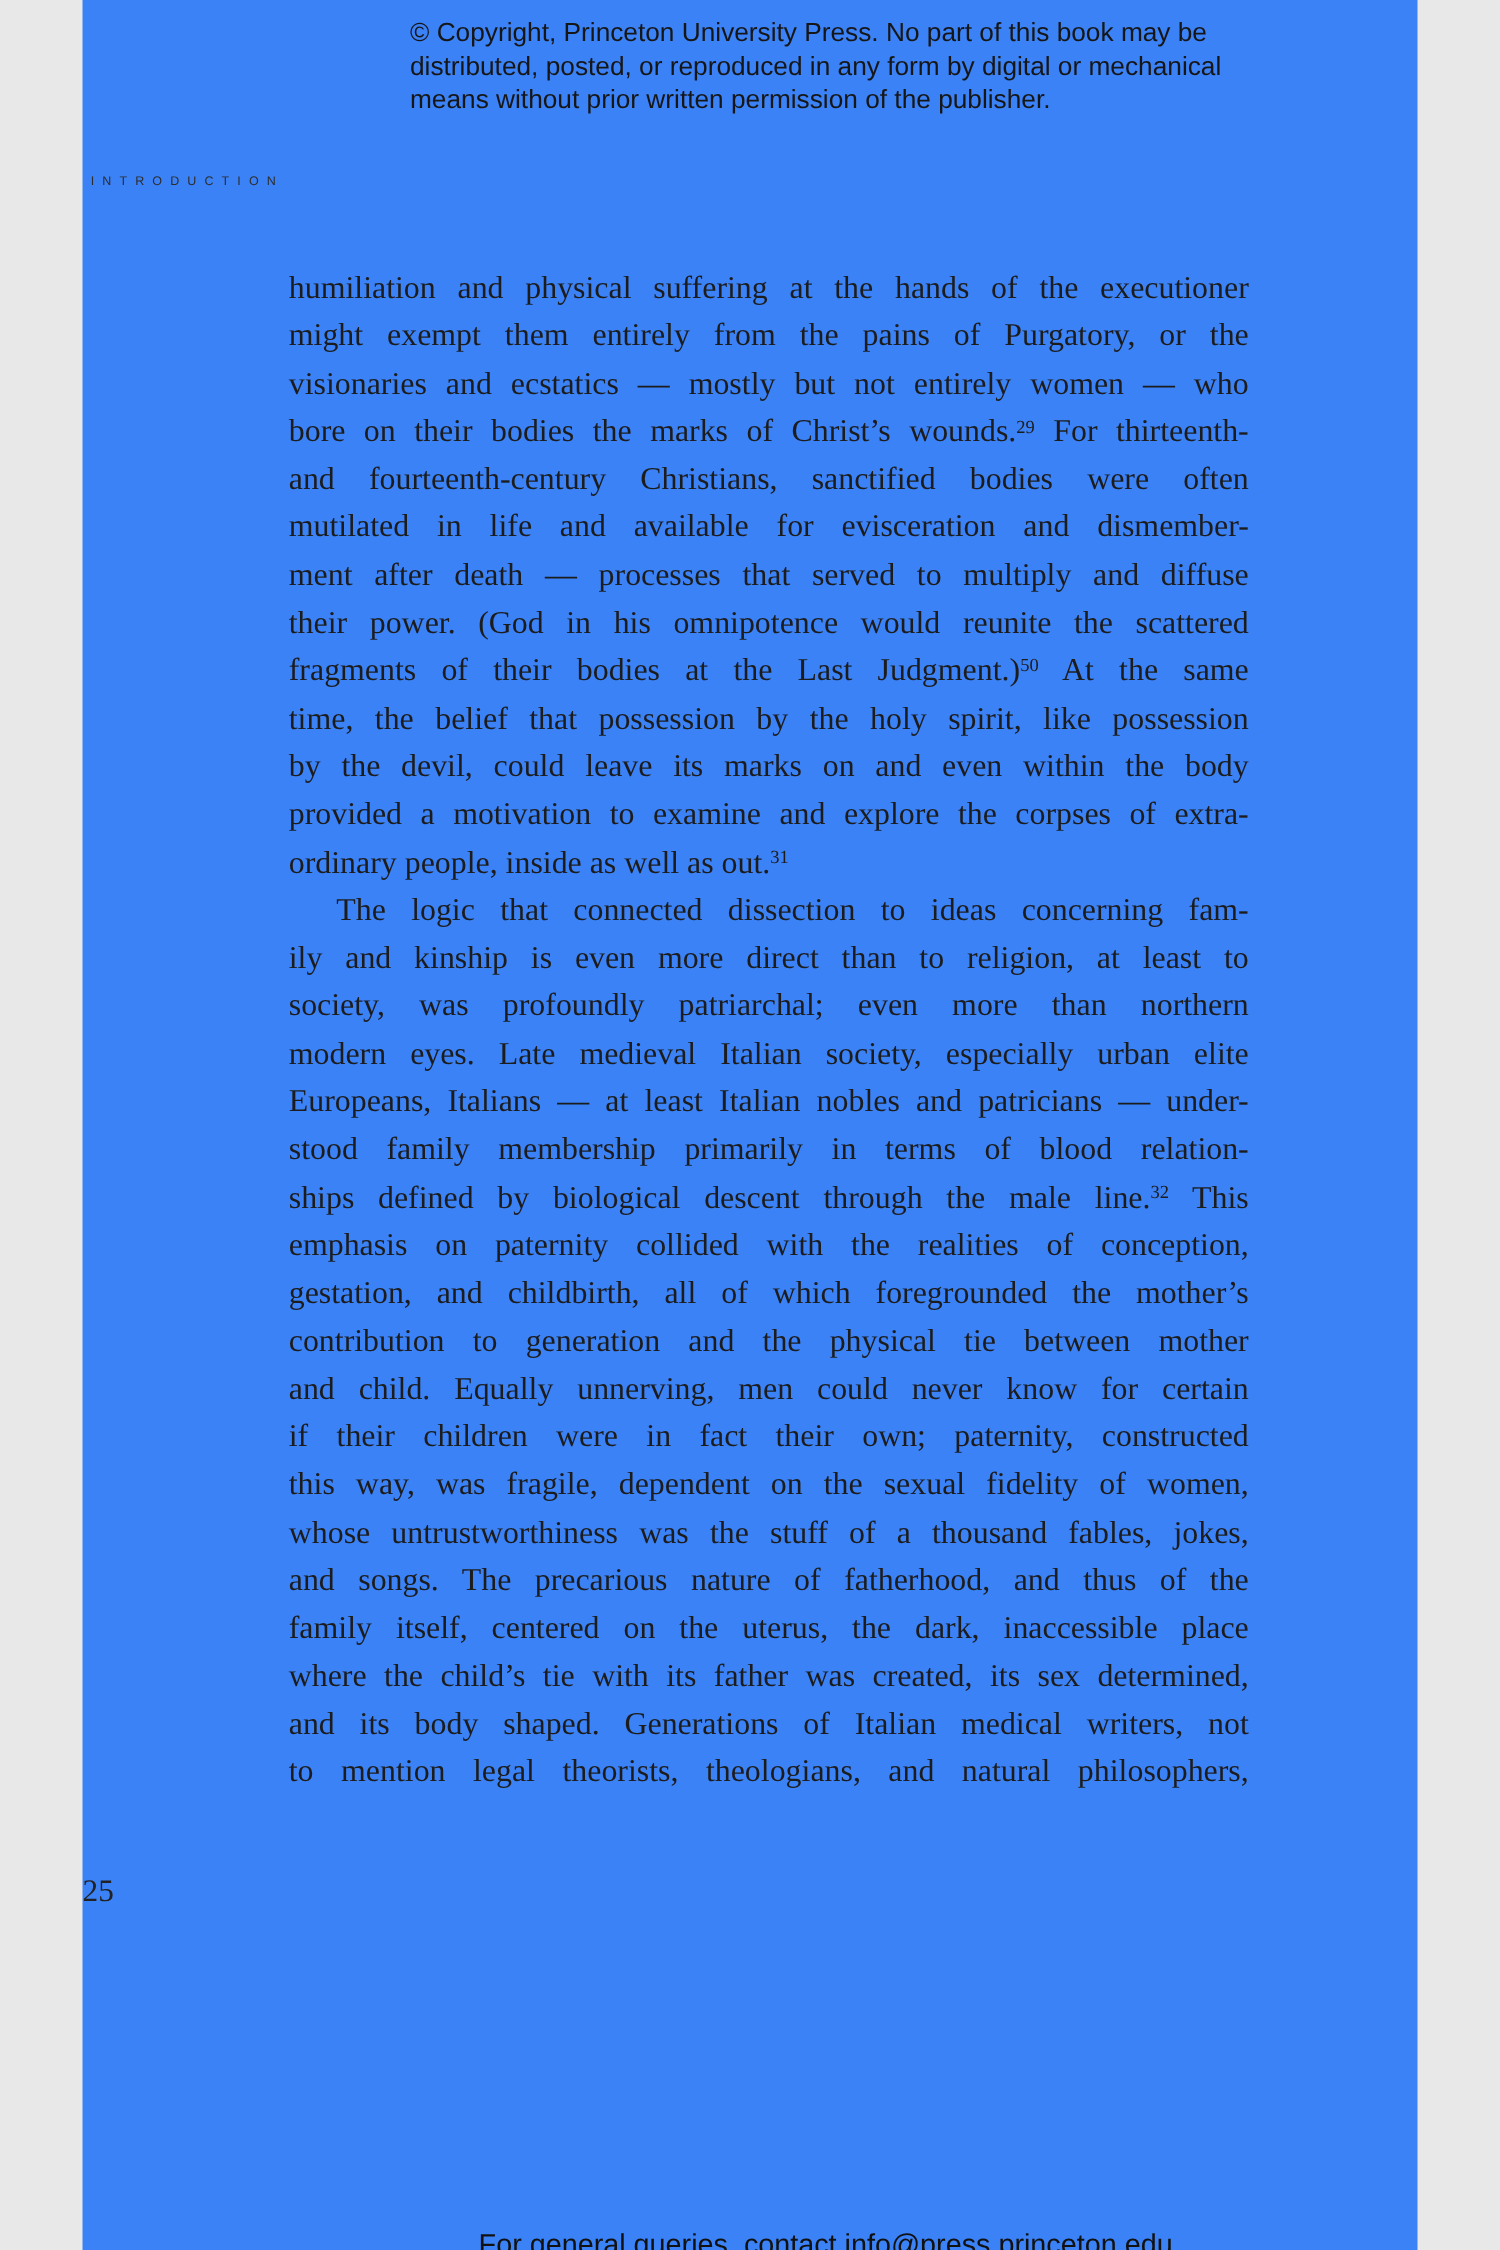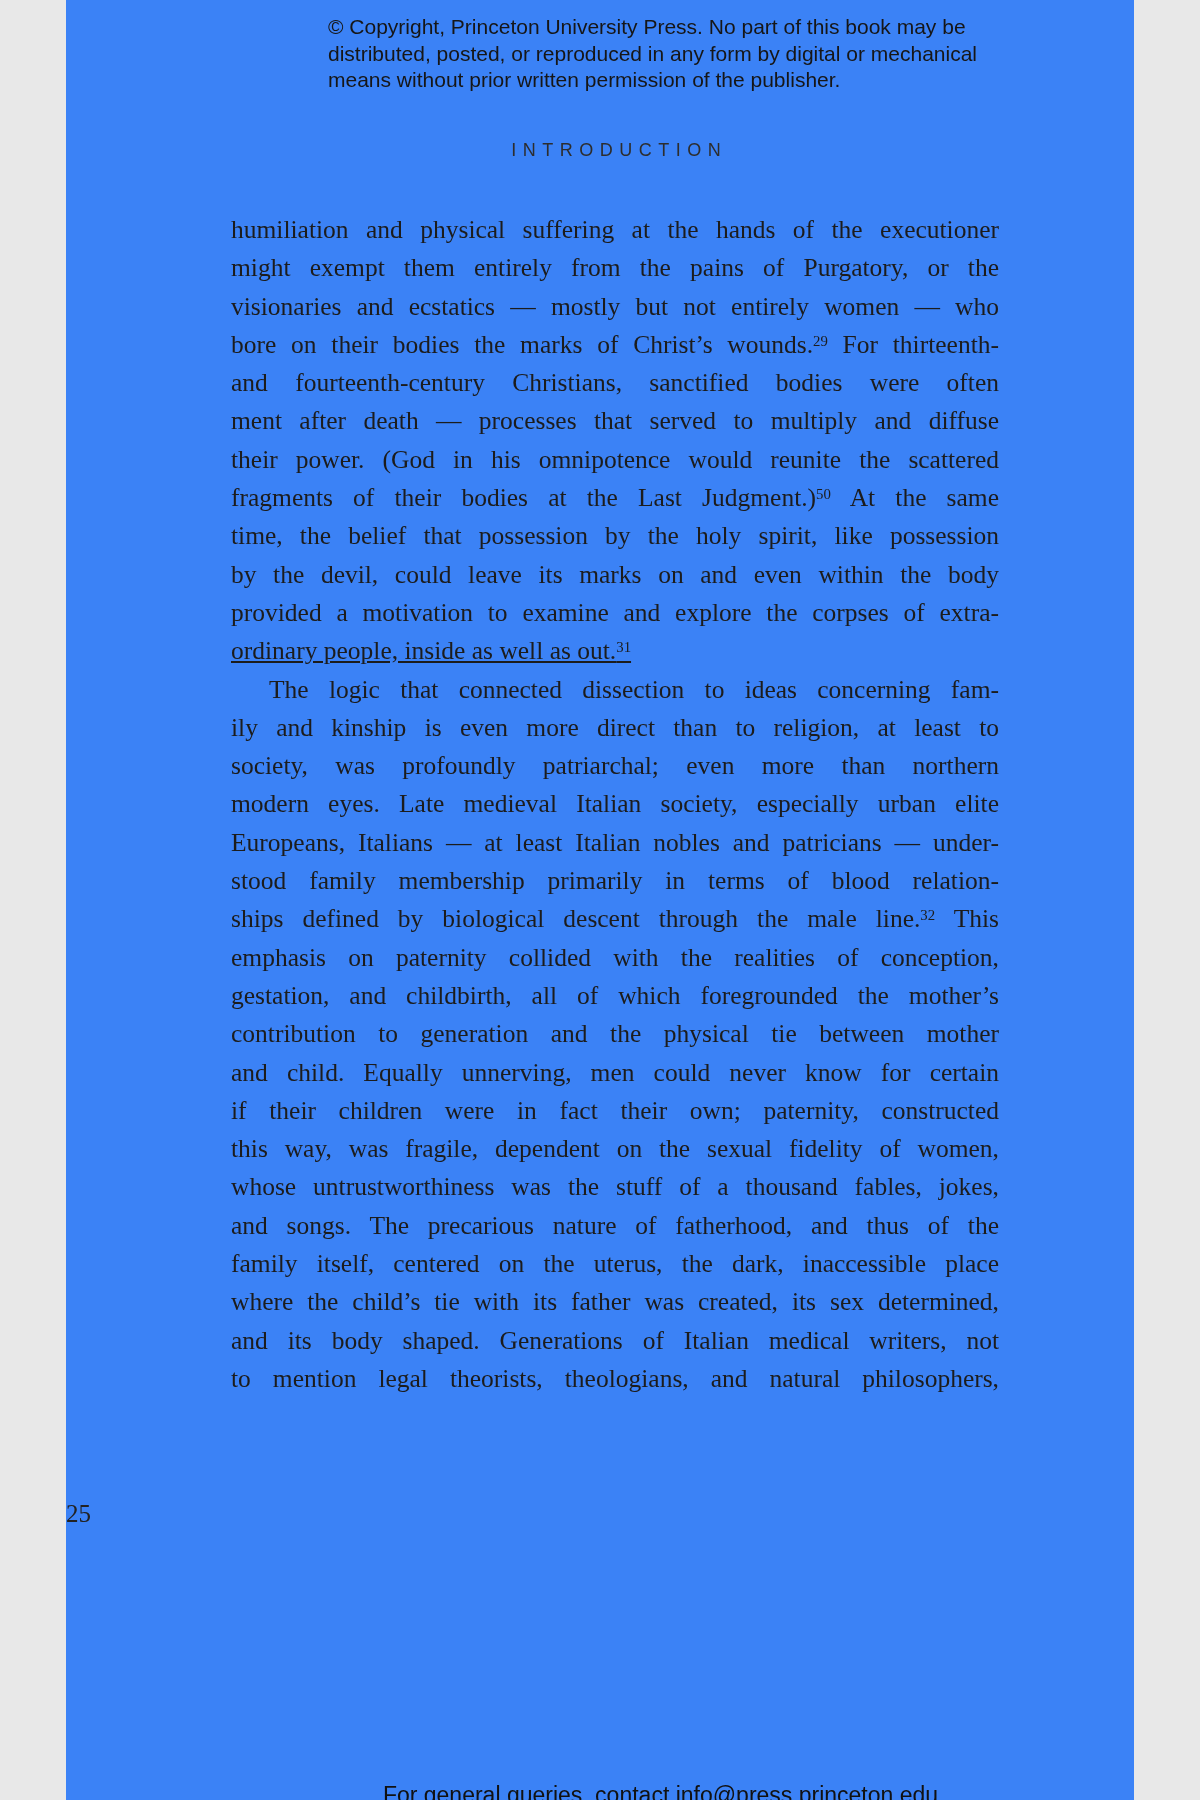--- a/index.html
+++ b/index.html
@@ -13,36 +13,36 @@
     color:#1c1c1c;
   }
   .copyright{
     position:absolute;left:262px;top:14px;
     font-family:"Liberation Sans","DejaVu Sans",sans-serif;
     font-size:21px;line-height:26.5px;color:#161616;
     white-space:nowrap;
   }
   .running-head{
     position:absolute;left:0;top:140px;width:1100px;
-    text-align:center;
+    text-align:left;
     font-family:"Liberation Sans","DejaVu Sans",sans-serif;
-    font-size:18px;letter-spacing:6.5px;text-indent:6.5px;
+    font-size:10px;letter-spacing:6.5px;text-indent:6.5px;
     color:#2d2d2d;
   }
   .body-text{
     position:absolute;left:165px;top:211px;width:768px;
     font-size:25.5px;color:#1c1c1c;
   }
   .body-text .line{
     line-height:38.3px;
     text-align:justify;
     text-align-last:justify;
     text-justify:inter-word;
   }
-  .body-text .line.flush{text-align-last:left;text-decoration:underline;}
+  .body-text .line.flush{text-align-last:left;}
   .body-text .line.indent{text-indent:38px;}
   .body-text sup{
     font-size:0.58em;
     line-height:0;
     vertical-align:baseline;
     position:relative;top:-0.5em;
   }
   .page-number{
     position:absolute;left:0;top:1500px;width:1096px;
     text-align:left;
@@ -67,20 +67,21 @@
   </header>
 
   <div class="running-head">INTRODUCTION</div>
 
   <main class="body-text" id="body-text">
       <div class="line">humiliation and physical suffering at the hands of the executioner</div>
       <div class="line">might exempt them entirely from the pains of Purgatory, or the</div>
       <div class="line">visionaries and ecstatics — mostly but not entirely women — who</div>
       <div class="line">bore on their bodies the marks of Christ’s wounds.<sup>29</sup> For thirteenth-</div>
       <div class="line">and fourteenth-century Christians, sanctified bodies were often</div>
+      <div class="line">mutilated in life and available for evisceration and dismember-</div>
       <div class="line">ment after death — processes that served to multiply and diffuse</div>
       <div class="line">their power. (God in his omnipotence would reunite the scattered</div>
       <div class="line">fragments of their bodies at the Last Judgment.)<sup>50</sup> At the same</div>
       <div class="line">time, the belief that possession by the holy spirit, like possession</div>
       <div class="line">by the devil, could leave its marks on and even within the body</div>
       <div class="line">provided a motivation to examine and explore the corpses of extra-</div>
       <div class="line flush">ordinary people, inside as well as out.<sup>31</sup></div>
       <div class="line indent">The logic that connected dissection to ideas concerning fam-</div>
       <div class="line">ily and kinship is even more direct than to religion, at least to</div>
       <div class="line">society, was profoundly patriarchal; even more than northern</div>

